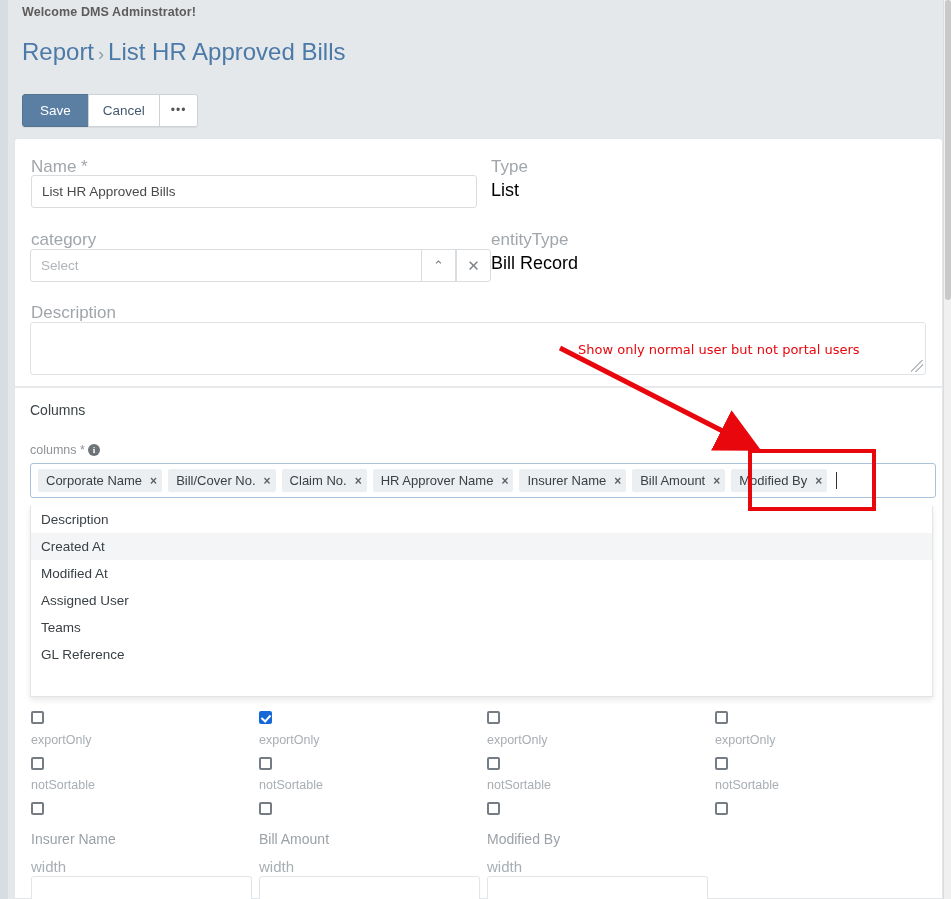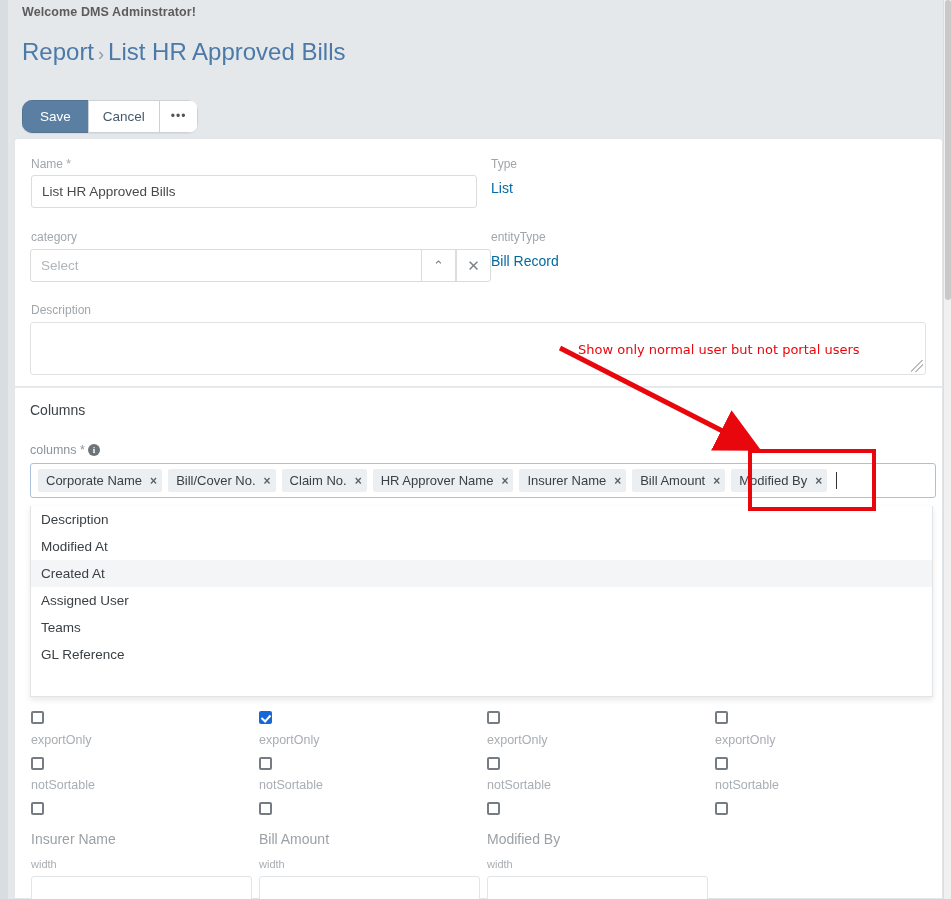--- a/index.html
+++ b/index.html
@@ -39,23 +39,23 @@
   }
   .breadcrumb{
     position:absolute; left:14px; top:38px;
     font-size:24px; color:#4c6f94; font-weight:400; white-space:nowrap;
   }
   .breadcrumb .crumb-link{ color:#4c7aa8; }
   .breadcrumb .sep{ color:#8a9cae; font-size:18px; padding:0 4px; }
   .breadcrumb .crumb-current{ color:#4c7aa8; }
 
   .btn-group{
-    position:absolute; left:14px; top:100px; display:flex;
+    position:absolute; left:14px; top:94px; display:flex;
     box-shadow:0 1px 1px rgba(0,0,0,0.06);
-    border-radius:10px; overflow:hidden;
+    border-radius:2px; overflow:hidden;
   }
   .btn{
     border:1px solid #ccd2d8;
     font-size:13.5px; height:33px; line-height:31px;
     padding:0 14px; background:#fff; color:#44596f; cursor:pointer;
     margin-left:-1px;
   }
   .btn.primary{
     background:#5b7fa3; border-color:#53748f; color:#fff; margin-left:0;
     border-radius:3px 0 0 3px; padding:0 17px;
@@ -67,24 +67,24 @@
     position:absolute; left:14px; top:138px; width:929px; height:248px;
     background:#fff; border-radius:4px 4px 0 0;
     border:1px solid #e3e6e8; border-bottom:none;
   }
   .card2{
     position:absolute; left:14px; top:387px; width:929px; height:512px;
     background:#fff; border:1px solid #e3e6e8; border-top:1px solid #e8eaec;
   }
 
   .lbl{
-    position:absolute; font-size:12px; color:#a0a6ab; font-weight:400;
+    position:absolute; font-size:17px; color:#a0a6ab; font-weight:400;
   }
   .val{
-    position:absolute; font-size:14px; color:#0369a1;
+    position:absolute; font-size:18px; color:#000000;
   }
   .inp{
     position:absolute; background:#fff; border:1px solid #d9dde0;
     border-radius:3px; font-size:13.5px; color:#4a4a4a;
     padding:0 10px; font-family:"Liberation Sans", sans-serif;
     outline:none;
   }
   .inp::placeholder{ color:#b0b5b9; }
 
   
@@ -165,21 +165,21 @@
   }
   .cbx.checked{
     background:#1668d8; border-color:#1668d8;
   }
   .cbx.checked:after{
     content:""; position:absolute; left:2px; top:0px; width:4px; height:7px;
     border:solid #fff; border-width:0 2px 2px 0; transform:rotate(42deg);
   }
   .cb-lbl{ position:absolute; font-size:12.5px; color:#a9aeb3; }
   .colname{ position:absolute; font-size:14px; color:#9ba1a6; }
-  .widthlbl{ position:absolute; font-size:11px; color:#a9aeb3; }
+  .widthlbl{ position:absolute; font-size:15px; color:#a9aeb3; }
   .widthinp{
     position:absolute; height:30px; border:1px solid #e2e5e7; border-radius:3px;
     background:#fff;
   }
 
   
   .anno-text{
     position:absolute; left:578px; top:342px;
     color:#e8070c; font-size:13px; white-space:nowrap;
     font-family:"DejaVu Sans", sans-serif;
@@ -270,22 +270,22 @@
     </span>
     <span class="chip">
       <span>Modified By</span>
       <span class="x">×</span>
     </span>
     <span class="caret"></span>
 </div>
 
 <div class="dropdown" id="dd-host">
     <div class="dd-item">Description</div>
+    <div class="dd-item active">Created At</div>
     <div class="dd-item">Modified At</div>
-    <div class="dd-item active">Created At</div>
     <div class="dd-item">Assigned User</div>
     <div class="dd-item">Teams</div>
     <div class="dd-item">GL Reference</div>
   </div>
 
 <div id="colsettings">
     <div class="cbx" style="left:31px; top:711px;"></div>
     <div class="cb-lbl" style="left:31px; top:733px;">exportOnly</div>
     <div class="cbx" style="left:31px; top:757px;"></div>
     <div class="cb-lbl" style="left:31px; top:778px;">notSortable</div>

